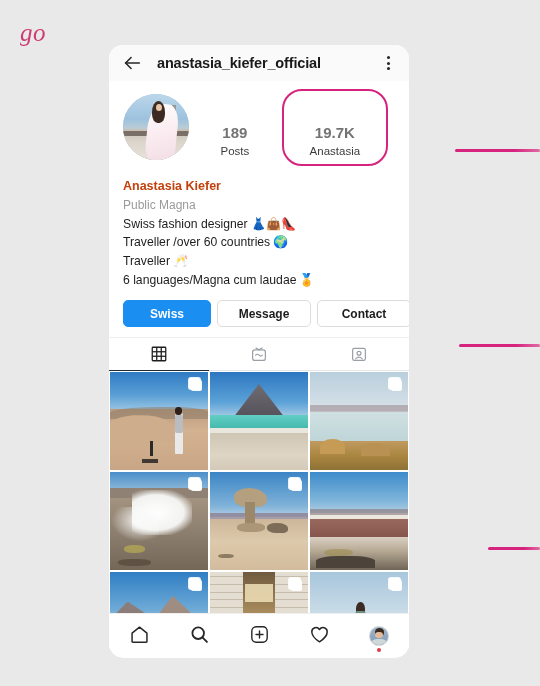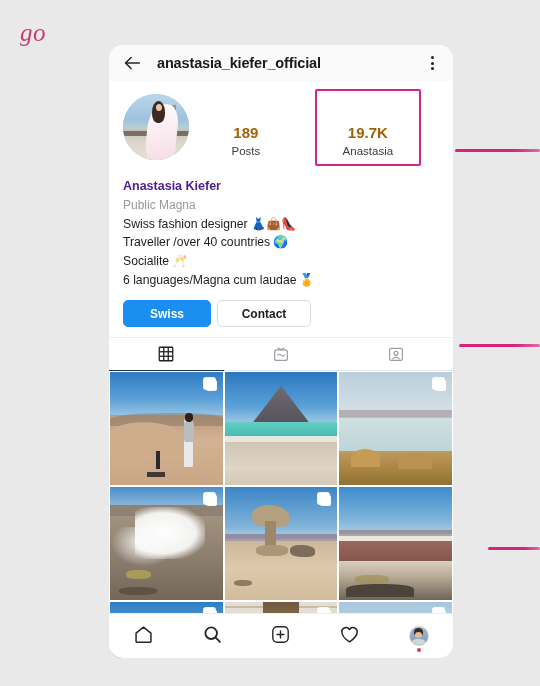--- a/index.html
+++ b/index.html
@@ -23,21 +23,21 @@
     background:linear-gradient(90deg,#d6247e 0%,#d6247e 70%,#e06ba4 100%);
     border-radius:2px;
   }
   .pink-rule.r1{top:149px;left:455px;}
   .pink-rule.r2{top:344px;left:459px;}
   .pink-rule.r3{top:547px;left:488px;}
 
   
   .phone{
     position:absolute;left:109px;top:45px;
-    width:344px;height:613px;
+    width:300px;height:613px;
     background:#ffffff;
     border-radius:14px;
     overflow:hidden;
     box-shadow:0 0 0 0 rgba(0,0,0,0);
   }
 
   
   .topbar{
     height:36px;display:flex;align-items:center;
     padding:0 12px;
@@ -85,29 +85,29 @@
   }
   .avatar .tower{position:absolute;left:74%;top:16%;width:4px;height:34%;background:#8c8278;opacity:.7;}
 
   .stats{
     flex:1 1 auto;display:flex;align-items:center;
     justify-content:space-around;padding-left:6px;
   }
   .stat{
     text-align:center;padding:6px 8px;min-width:50px;cursor:pointer;
   }
-  .stat .num{font-size:15px;font-weight:700;color:#a16207;line-height:1.25;margin-top:28px;}
+  .stat .num{font-size:15px;font-weight:700;color:#737373;line-height:1.25;margin-top:28px;}
   .stat .lbl{font-size:11.5px;color:#3c3c3c;line-height:1.3;margin-top:1px;}
   .stat.highlight{
-    border:2.5px solid #d6247e;border-radius:2px;padding:5px 26px;
+    border:2.5px solid #d6247e;border-radius:20px;padding:5px 26px;
   }
 
   
   .bio{padding:6px 14px 0 14px;background:#fff;}
-  .bio .name{font-size:12.5px;font-weight:700;color:#4c1d95;line-height:1.62;}
+  .bio .name{font-size:12.5px;font-weight:700;color:#c2410c;line-height:1.62;}
   .bio .cat{font-size:12px;color:#9a9a9a;line-height:1.55;}
   .bio .line{font-size:12.2px;color:#1d1d1d;line-height:1.55;white-space:nowrap;}
   .bio .link{font-size:12.2px;color:#1d5fa8;line-height:1.6;cursor:pointer;}
 
   
   .actions{
     display:flex;align-items:center;gap:6px;
     padding:10px 14px 10px 14px;background:#fff;
   }
   .btn{
@@ -212,27 +212,28 @@
       </div>
 
 
     </div>
   </div>
 
   <div class="bio">
     <div class="name">Anastasia Kiefer</div>
     <div class="cat">Public Magna</div>
     <div class="line">Swiss fashion designer 👗👜👠</div>
-    <div class="line">Traveller /over 40 countries 🌍</div>
-    <div class="line">Socialite 🥂</div>
+    <div class="line">Traveller /over 60 countries 🌍</div>
+    <div class="line">Traveller 🥂</div>
     <div class="line">6 languages/Magna cum laudae 🏅</div>
   </div>
 
   <div class="actions">
     <div class="btn follow">Swiss</div>
+    <div class="btn message">Message</div>
     <div class="btn contact">Contact</div>
 
   </div>
 
   <div class="tabs">
     <div class="tab active">
       <span>
         <svg viewBox="0 0 24 24" width="18" height="18" fill="none" stroke="#1f1f1f" stroke-width="1.7">
           <rect x="3" y="3" width="18" height="18" rx="1"></rect>
           <line x1="9" y1="3" x2="9" y2="21"></line>

